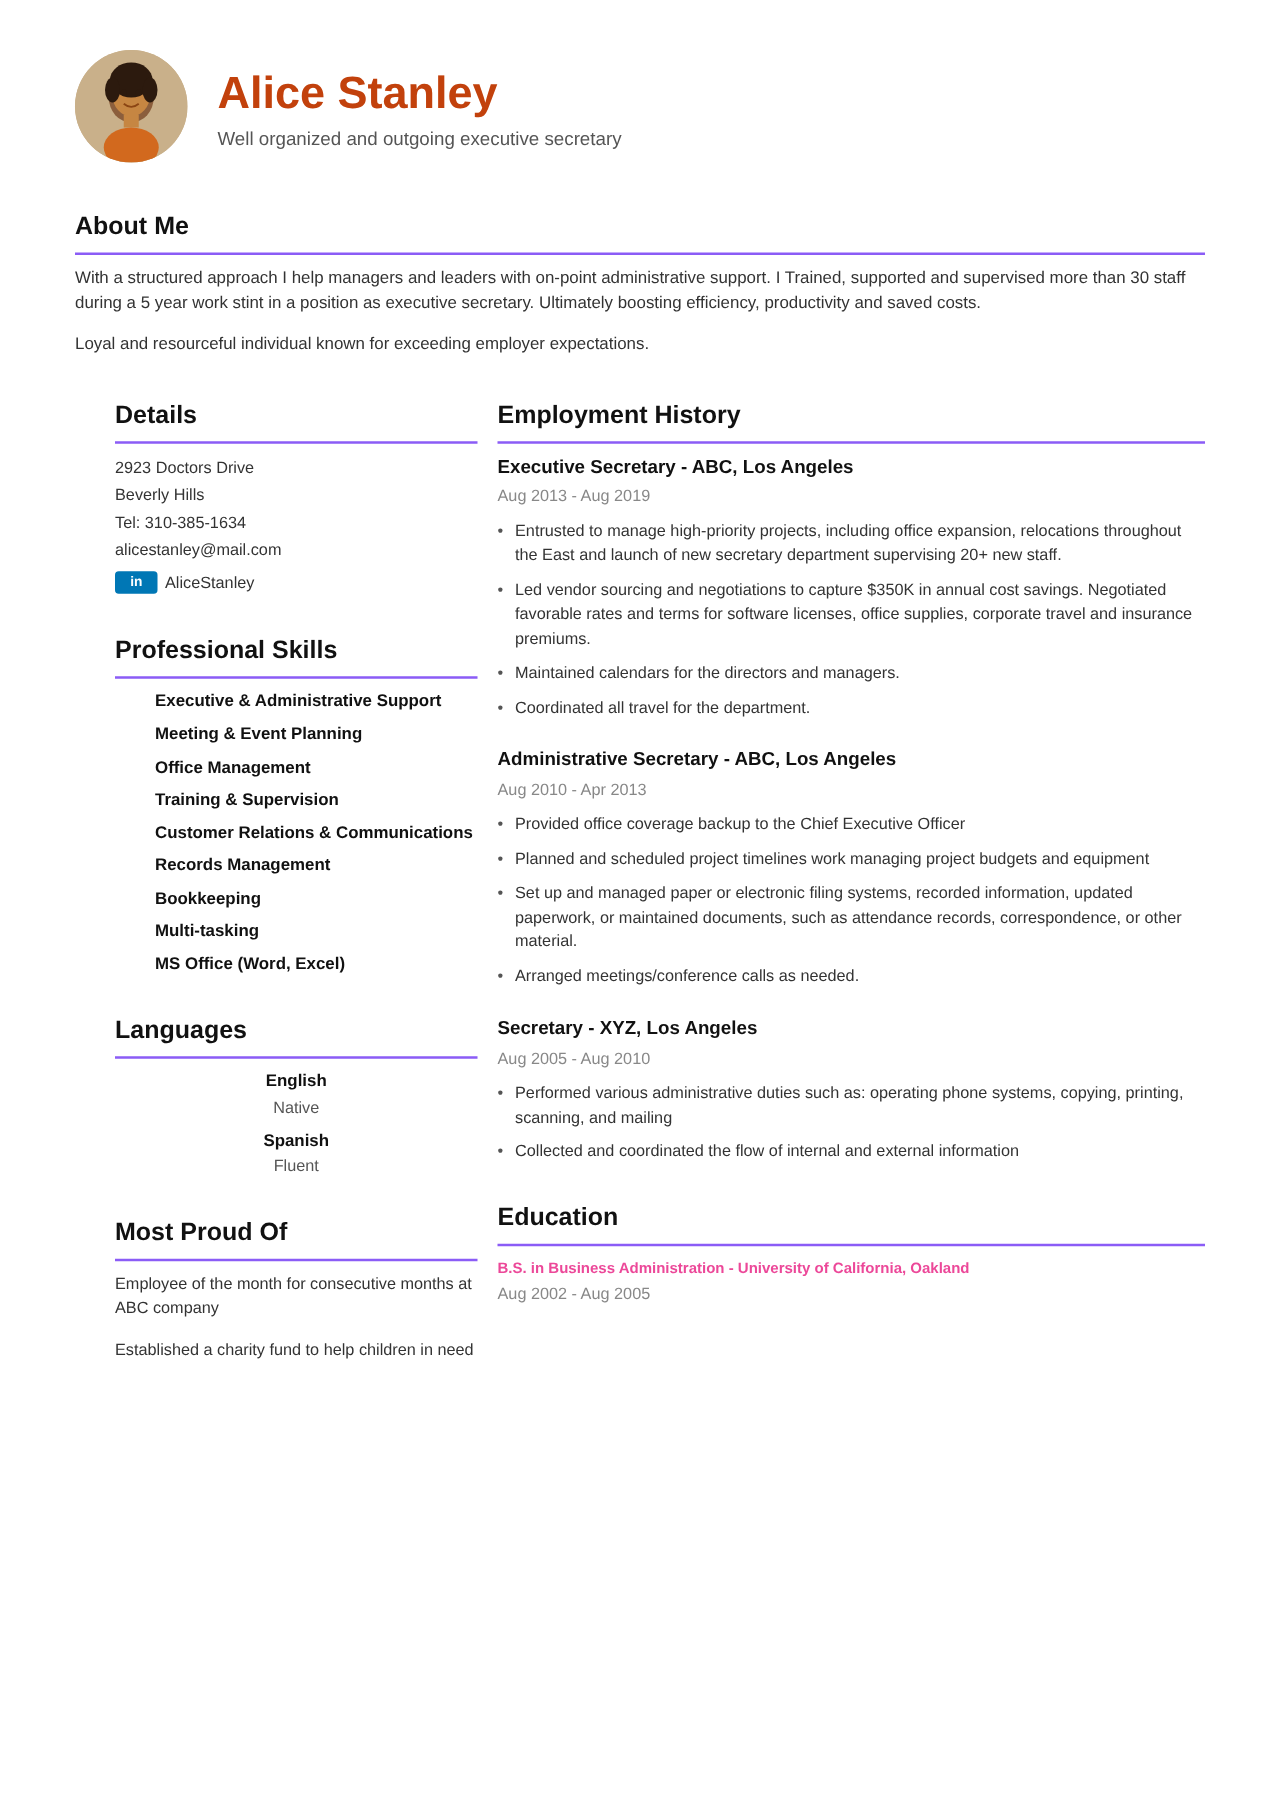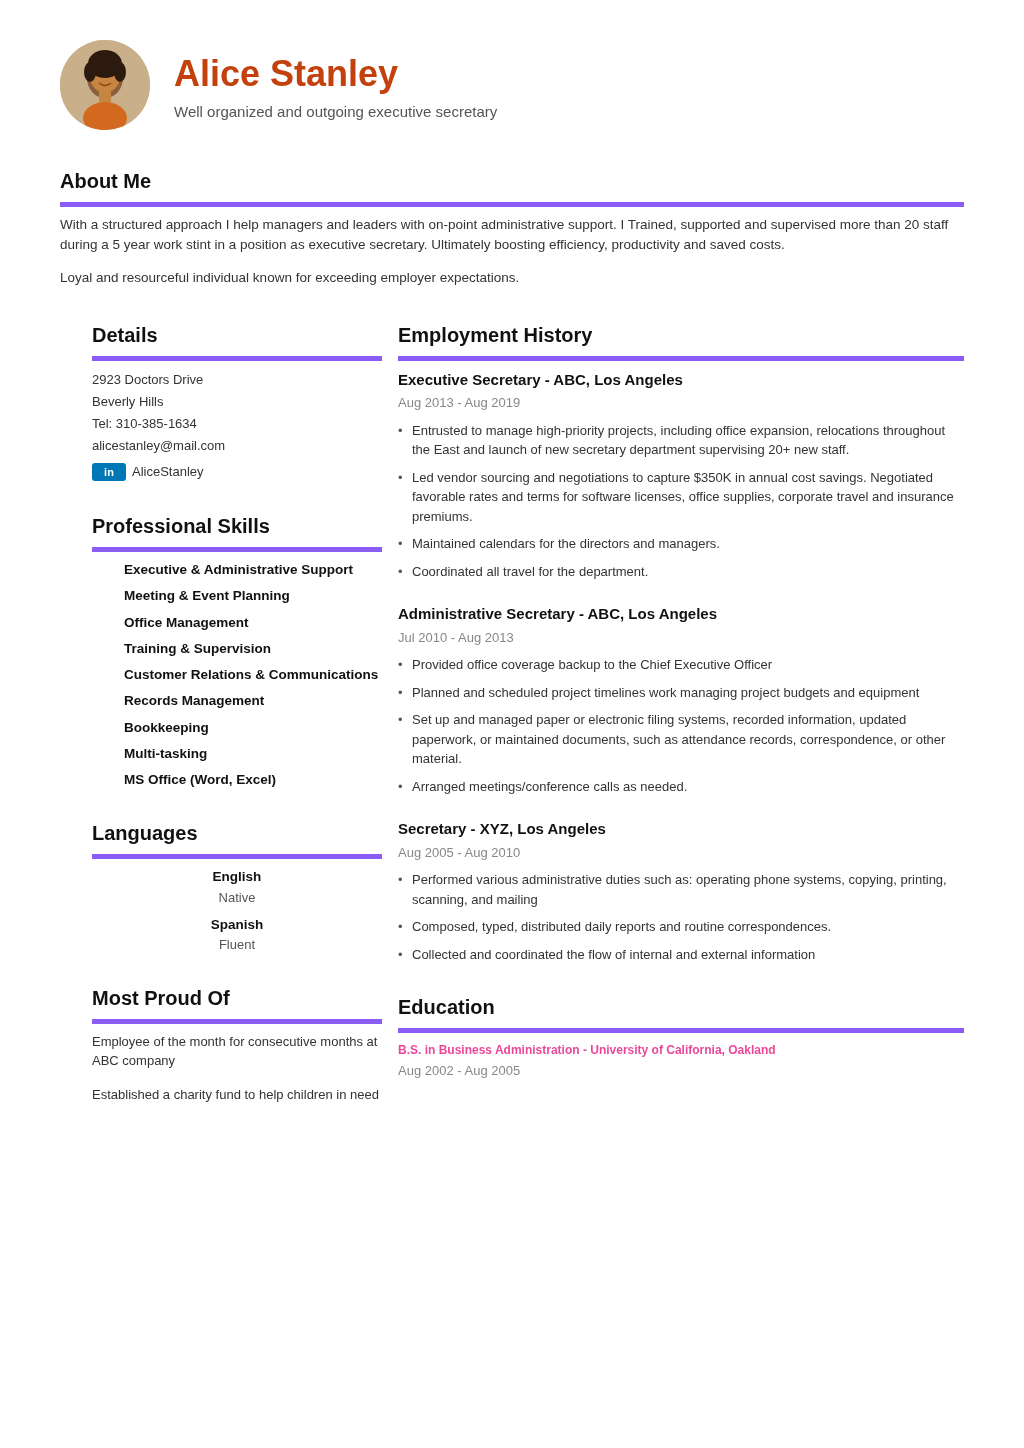--- a/index.html
+++ b/index.html
@@ -49,21 +49,21 @@
     }
 
     
     .section-title {
       font-size: 20px;
       font-weight: bold;
       font-family: Arial, sans-serif;
       color: #111;
       margin-bottom: 8px;
       padding-bottom: 6px;
-      border-bottom: 5px solid #8b5cf6;
+      border-bottom: 2px solid #8b5cf6;
     }
 
     
     .about-section {
       margin-bottom: 32px;
     }
     .about-section p {
       font-size: 13.5px;
       color: #333;
       margin-bottom: 12px;
@@ -239,21 +239,21 @@
     </svg>
   </div>
   <div class="header-text">
     <h1>Alice Stanley</h1>
     <p>Well organized and outgoing executive secretary</p>
   </div>
 </div>
 
 <div class="about-section">
   <div class="section-title">About Me</div>
-  <p>With a structured approach I help managers and leaders with on-point administrative support. I Trained, supported and supervised more than 20 staff during a 5 year work stint in a position as executive secretary. Ultimately boosting efficiency, productivity and saved costs.</p>
+  <p>With a structured approach I help managers and leaders with on-point administrative support. I Trained, supported and supervised more than 30 staff during a 5 year work stint in a position as executive secretary. Ultimately boosting efficiency, productivity and saved costs.</p>
   <p>Loyal and resourceful individual known for exceeding employer expectations.</p>
 </div>
 
 <div class="two-col">
 
   <div class="left-col">
 
     <div class="details-section">
       <div class="section-title">Details</div>
       <div class="detail-text">
@@ -312,35 +312,34 @@
         <ul class="job-bullets">
           <li>Entrusted to manage high-priority projects, including office expansion, relocations throughout the East and launch of new secretary department supervising 20+ new staff.</li>
           <li>Led vendor sourcing and negotiations to capture $350K in annual cost savings. Negotiated favorable rates and terms for software licenses, office supplies, corporate travel and insurance premiums.</li>
           <li>Maintained calendars for the directors and managers.</li>
           <li>Coordinated all travel for the department.</li>
         </ul>
       </div>
 
       <div class="job">
         <div class="job-title">Administrative Secretary - ABC, Los Angeles</div>
-        <div class="job-dates">Jul 2010 - Aug 2013</div>
+        <div class="job-dates">Aug 2010 - Apr 2013</div>
         <ul class="job-bullets">
           <li>Provided office coverage backup to the Chief Executive Officer</li>
           <li>Planned and scheduled project timelines work managing project budgets and equipment</li>
           <li>Set up and managed paper or electronic filing systems, recorded information, updated paperwork, or maintained documents, such as attendance records, correspondence, or other material.</li>
           <li>Arranged meetings/conference calls as needed.</li>
         </ul>
       </div>
 
       <div class="job">
         <div class="job-title">Secretary - XYZ, Los Angeles</div>
         <div class="job-dates">Aug 2005 - Aug 2010</div>
         <ul class="job-bullets">
           <li>Performed various administrative duties such as: operating phone systems, copying, printing, scanning, and mailing</li>
-          <li>Composed, typed, distributed daily reports and routine correspondences.</li>
           <li>Collected and coordinated the flow of internal and external information</li>
         </ul>
       </div>
     </div>
 
     <div class="education-section">
       <div class="section-title">Education</div>
       <div>
         <div class="edu-title">B.S. in Business Administration - University of California, Oakland</div>
         <div class="edu-dates">Aug 2002 - Aug 2005</div>

